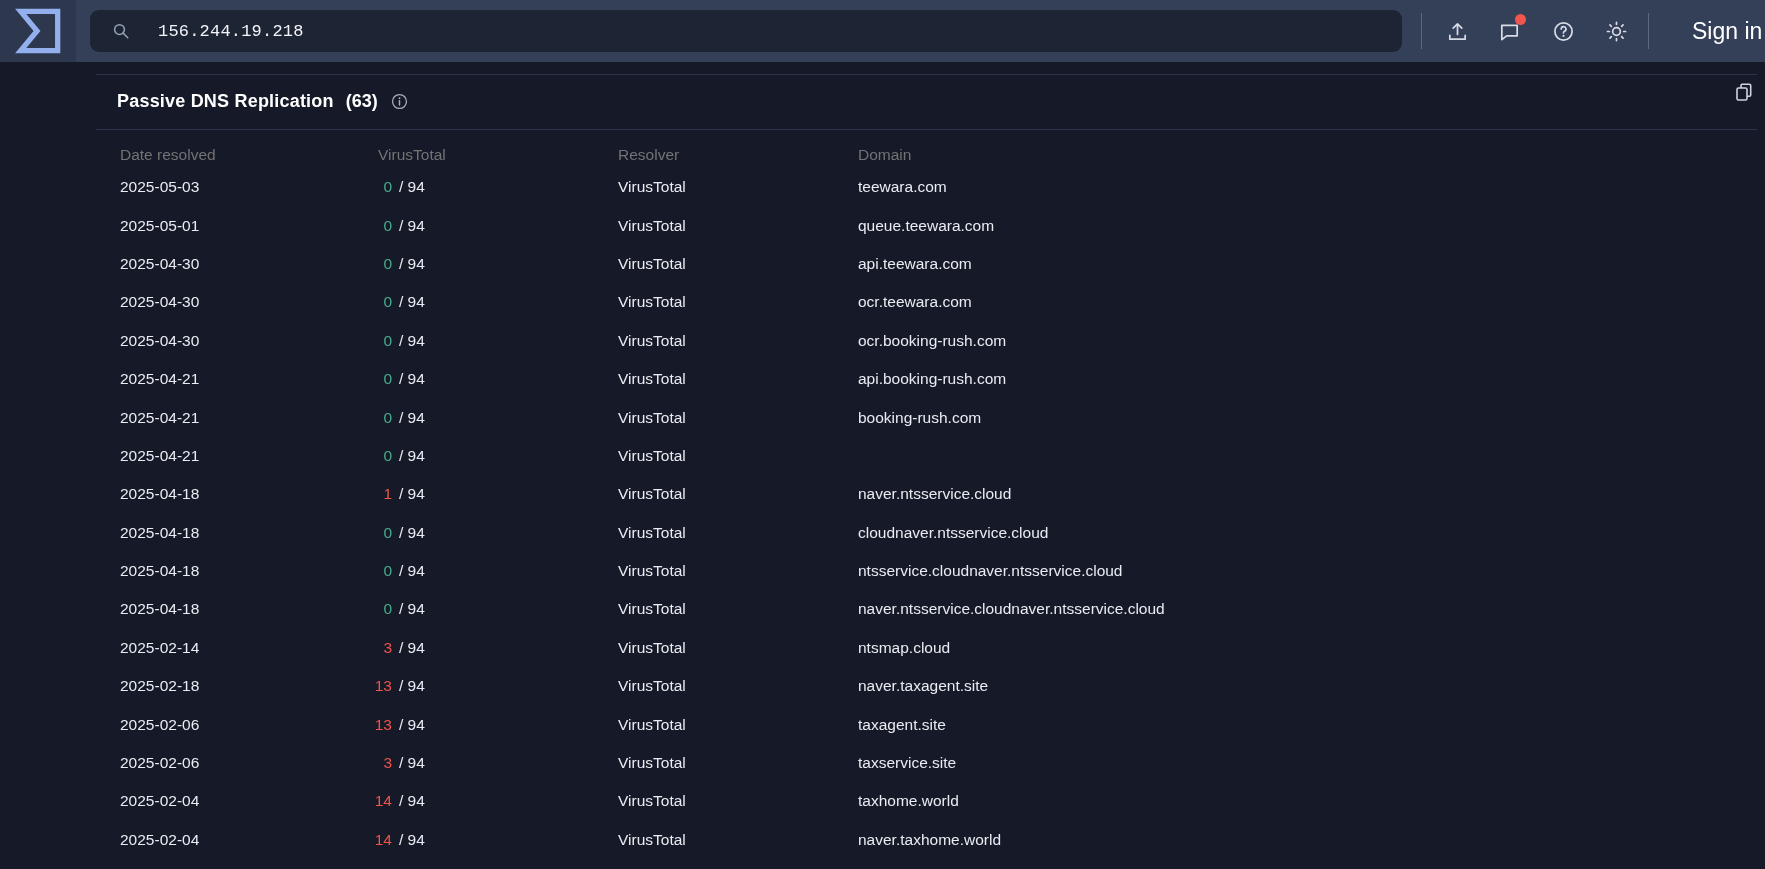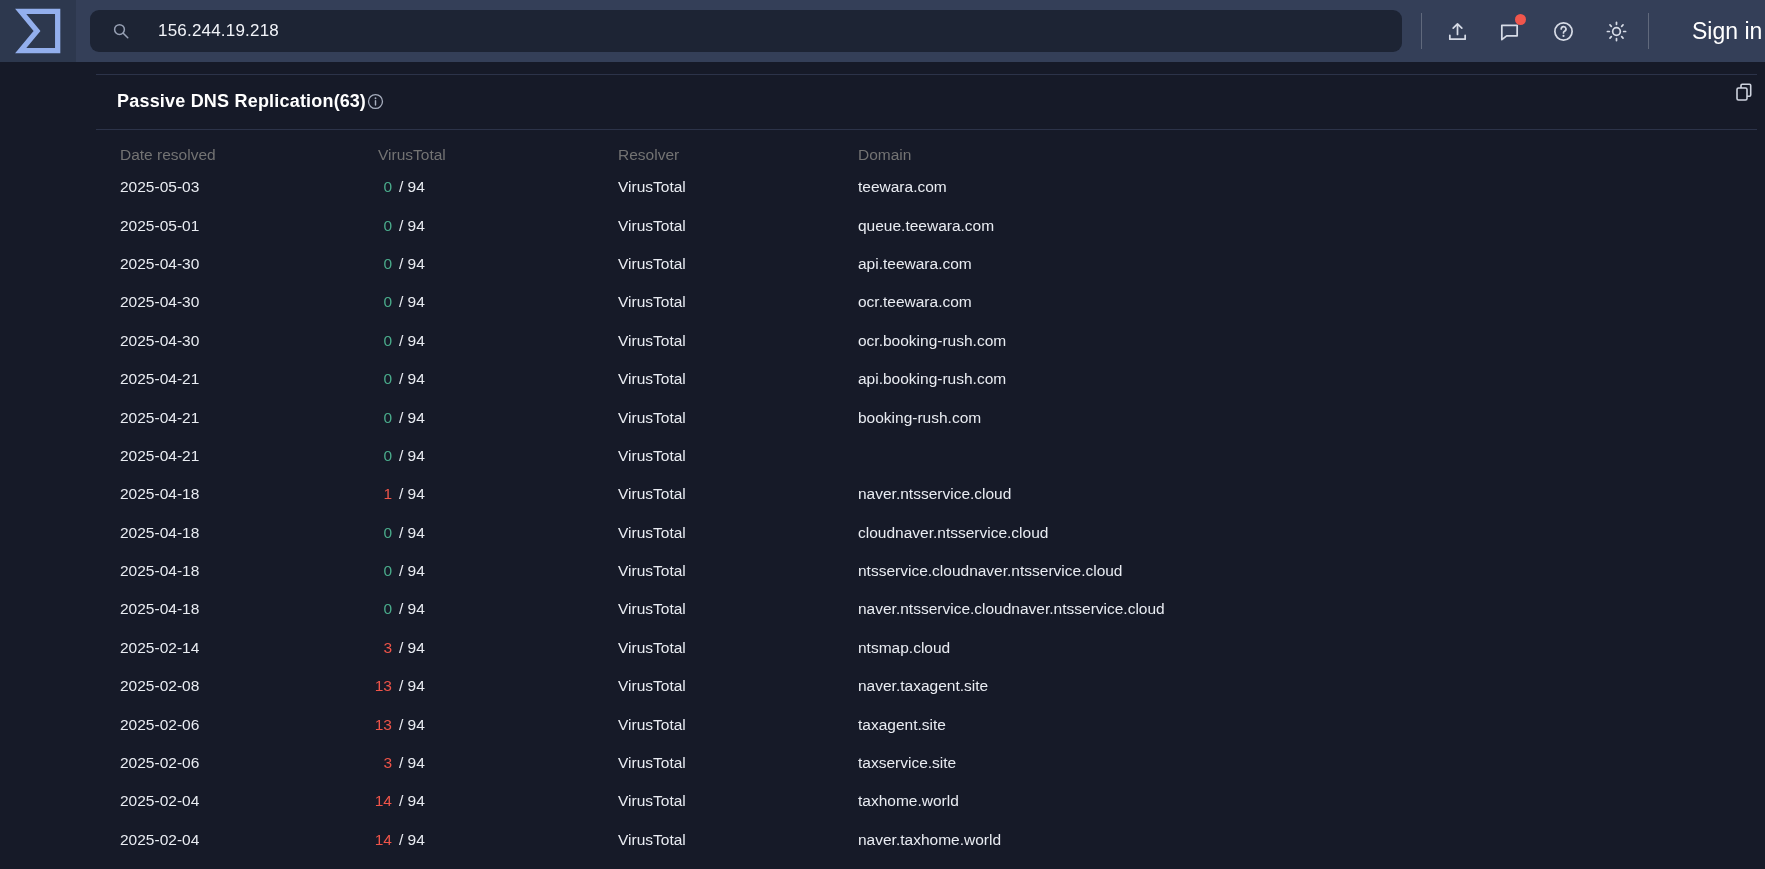--- a/index.html
+++ b/index.html
@@ -14,35 +14,35 @@
   
   .topbar { position:absolute; left:0; top:0; width:1765px; height:62px; background:#343f58; }
   .logo-tile { position:absolute; left:0; top:0; width:76px; height:62px; background:#2d384e;
                display:flex; align-items:center; justify-content:center; cursor:pointer; }
   .logo-tile svg { width:48px; height:48px; }
   .searchbar { position:absolute; left:90px; top:10px; width:1312px; height:42px;
                background:#1d2434; border-radius:9px; display:flex; align-items:center; }
   .searchbar .mag { position:absolute; left:22px; top:12px; width:18px; height:18px; color:#97a0b4; }
   .searchbar input { position:absolute; left:68px; top:0; width:1220px; height:42px;
                      background:transparent; border:none; outline:none; color:#f2f4f9;
-                     font-size:17px; font-family:Liberation Sans, sans-serif; letter-spacing:.2px; }
+                     font-size:17px; font-family:Liberation Mono, monospace; letter-spacing:.2px; }
   .vdiv { position:absolute; top:13px; width:1px; height:36px; background:rgba(255,255,255,.22); }
   .tb-btn { position:absolute; top:16px; width:30px; height:30px; background:none; border:none;
             color:#d6dbe6; cursor:pointer; display:flex; align-items:center; justify-content:center; }
   .tb-btn svg { width:23px; height:23px; }
   .notif-dot { position:absolute; left:21px; top:-2px; width:11px; height:11px; border-radius:50%;
                background:#f0564c; }
   .signin { position:absolute; left:1692px; top:0; height:62px; display:flex; align-items:center;
             color:#ffffff; font-size:23px; cursor:pointer; }
   
   .rule { position:absolute; left:96px; width:1661px; height:1px; background:#2c3349; }
   .rule-top { top:74px; }
   .rule-mid { top:129px; }
   .section-head { position:absolute; left:117px; top:74px; height:55px;
-                  display:flex; align-items:center; gap:0; }
+                  display:flex; align-items:center; gap:12px; }
   .section-title { font-size:18px; font-weight:700; color:#ffffff; letter-spacing:.2px; }
   .section-count { font-size:18px; font-weight:700; color:#ffffff; }
   .info-btn { background:none; border:none; color:#a7aebe; width:20px; height:20px; padding:0;
               cursor:pointer; display:flex; align-items:center; justify-content:center; }
   .info-btn svg { width:17px; height:17px; }
   .copy-btn { position:absolute; left:1730px; top:78px; width:28px; height:28px; background:none;
               border:none; color:#cfd4df; cursor:pointer; display:flex; align-items:center; justify-content:center; }
   .copy-btn svg { width:20px; height:20px; }
   
   .thead { position:absolute; left:96px; top:140px; width:1661px; height:30px; }
@@ -280,21 +280,21 @@
     <div class="cell c-date">2025-02-14</div>
     <div class="cell c-det">
       <span class="det-num" style="color: rgb(238, 84, 73);">3</span>
       <span class="det-den">/ 94</span>
     </div>
     <div class="cell c-res">VirusTotal</div>
     <div class="cell c-dom">ntsmap.cloud</div>
   </div>
 
   <div class="trow">
-    <div class="cell c-date">2025-02-08</div>
+    <div class="cell c-date">2025-02-18</div>
     <div class="cell c-det">
       <span class="det-num" style="color: rgb(238, 84, 73);">13</span>
       <span class="det-den">/ 94</span>
     </div>
     <div class="cell c-res">VirusTotal</div>
     <div class="cell c-dom">naver.taxagent.site</div>
   </div>
 
   <div class="trow">
     <div class="cell c-date">2025-02-06</div>

